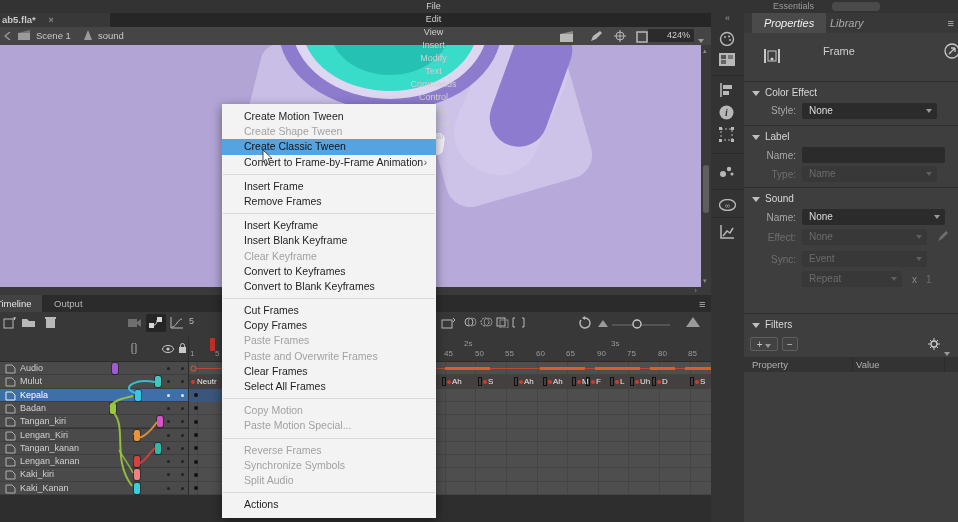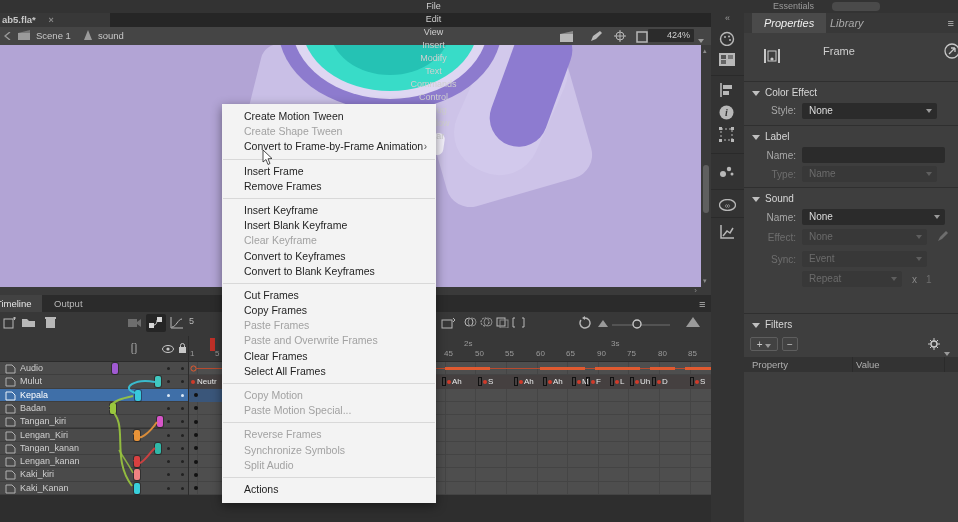--- a/index.html
+++ b/index.html
@@ -515,20 +515,21 @@
     <path d="M34 98 C40 108 48 92 55 86" stroke="#d84040" stroke-width="2" fill="none" opacity="0.9"></path>
   </svg>
 
   <div class="colline" style="left:188px;"></div>
   <div id="tl-bottom"></div>
 </div>
 
 <div id="ctxmenu" class="abs">
   <div class="mi">Create Motion Tween</div>
   <div class="mi dis">Create Shape Tween</div>
+  <div class="mi hl">Create Classic Tween</div>
   <div class="mi"><span>Convert to Frame-by-Frame Animation</span><span class="sub">›</span></div>
   <div class="msep"></div>
   <div class="mi">Insert Frame</div>
   <div class="mi">Remove Frames</div>
   <div class="msep"></div>
   <div class="mi">Insert Keyframe</div>
   <div class="mi">Insert Blank Keyframe</div>
   <div class="mi dis">Clear Keyframe</div>
   <div class="mi">Convert to Keyframes</div>
   <div class="mi">Convert to Blank Keyframes</div>

